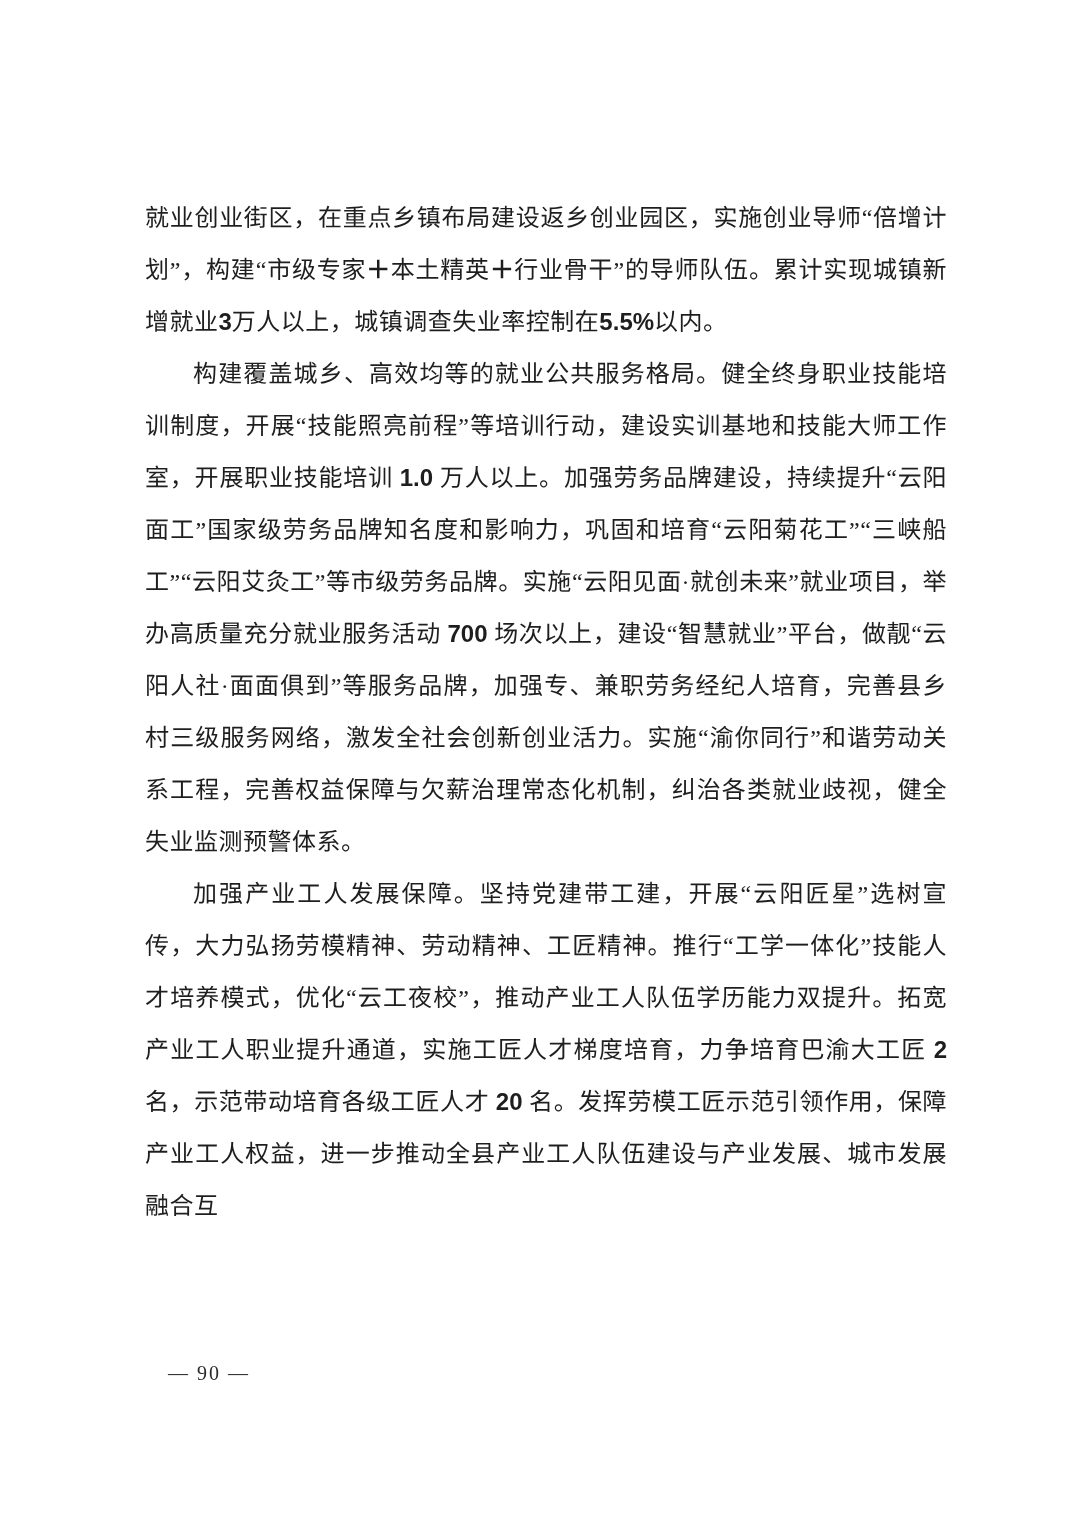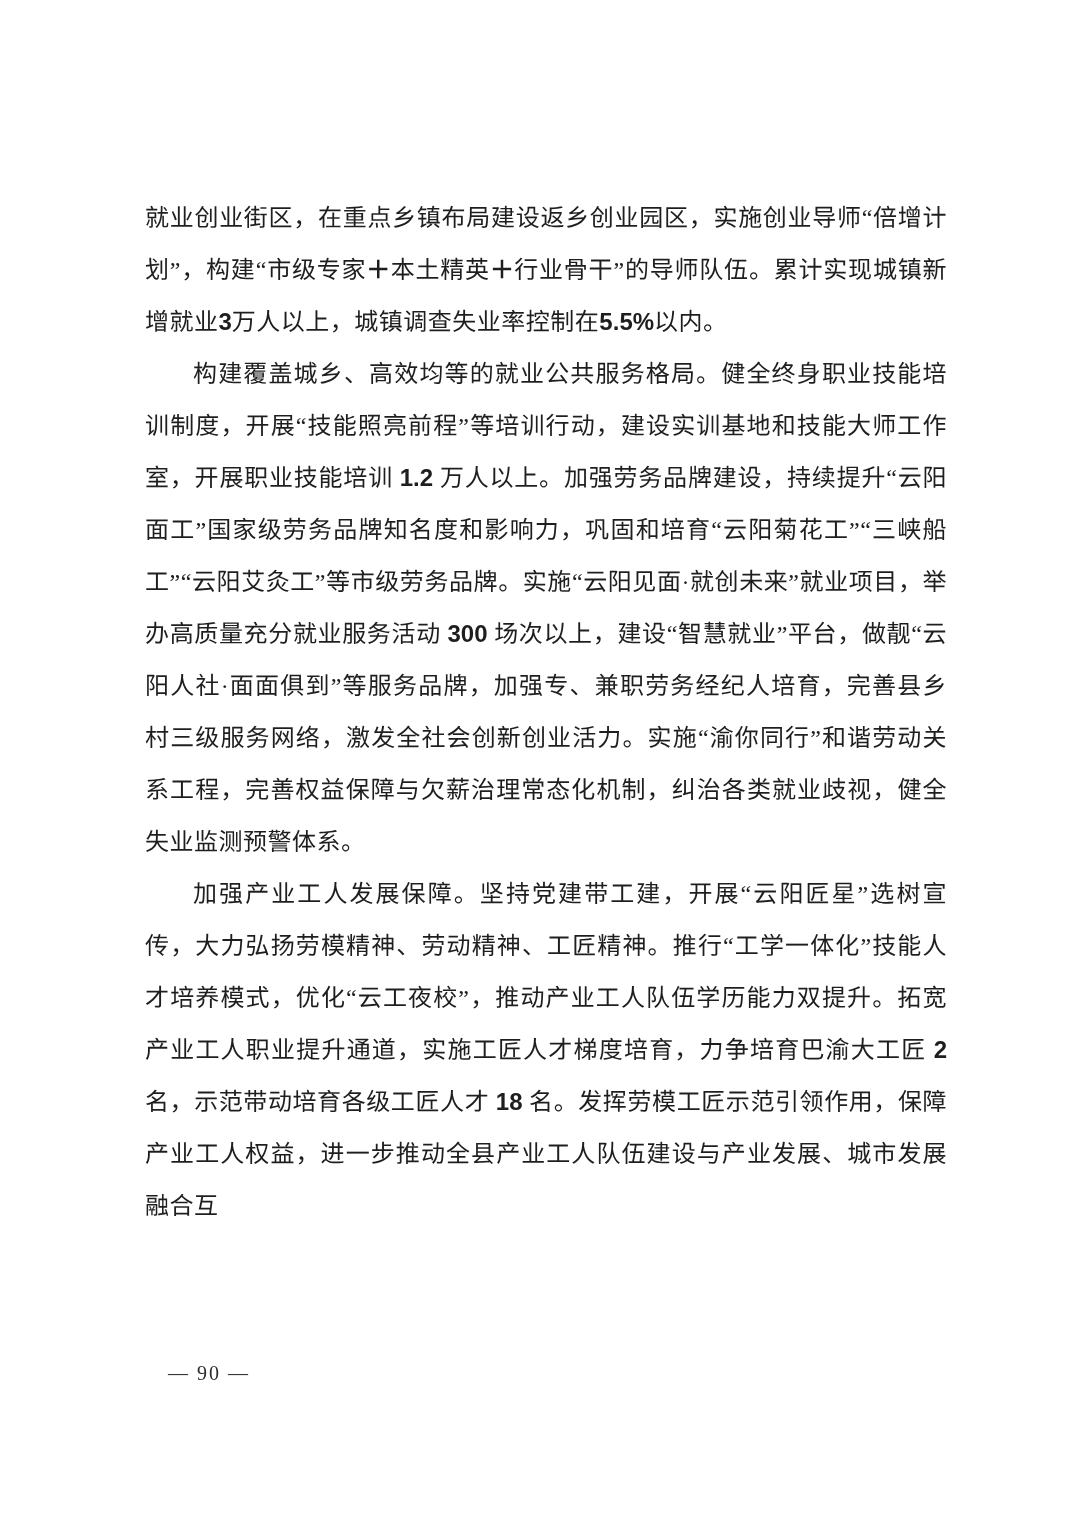--- a/index.html
+++ b/index.html
@@ -48,17 +48,17 @@
     line-height: 34px;
     letter-spacing: 2px;
     font-family: "Liberation Serif", "DejaVu Serif", serif;
   }
 </style>
 </head>
 <body>
 
 <div class="doc-body">
     <p class="para">就业创业街区，在重点乡镇布局建设返乡创业园区，实施创业导师“倍增计划”，构建“市级专家<span class="num">＋</span>本土精英<span class="num">＋</span>行业骨干”的导师队伍。累计实现城镇新增就业<span class="num">3</span>万人以上，城镇调查失业率控制在<span class="num">5.5%</span>以内。</p>
-    <p class="para indent">构建覆盖城乡、高效均等的就业公共服务格局。健全终身职业技能培训制度，开展“技能照亮前程”等培训行动，建设实训基地和技能大师工作室，开展职业技能培训 <span class="num">1.2</span> 万人以上。加强劳务品牌建设，持续提升“云阳面工”国家级劳务品牌知名度和影响力，巩固和培育“云阳菊花工”“三峡船工”“云阳艾灸工”等市级劳务品牌。实施“云阳见面·就创未来”就业项目，举办高质量充分就业服务活动 <span class="num">300</span> 场次以上，建设“智慧就业”平台，做靓“云阳人社·面面俱到”等服务品牌，加强专、兼职劳务经纪人培育，完善县乡村三级服务网络，激发全社会创新创业活力。实施“渝你同行”和谐劳动关系工程，完善权益保障与欠薪治理常态化机制，纠治各类就业歧视，健全失业监测预警体系。</p>
-    <p class="para indent">加强产业工人发展保障。坚持党建带工建，开展“云阳匠星”选树宣传，大力弘扬劳模精神、劳动精神、工匠精神。推行“工学一体化”技能人才培养模式，优化“云工夜校”，推动产业工人队伍学历能力双提升。拓宽产业工人职业提升通道，实施工匠人才梯度培育，力争培育巴渝大工匠 <span class="num">2</span> 名，示范带动培育各级工匠人才 <span class="num">18</span> 名。发挥劳模工匠示范引领作用，保障产业工人权益，进一步推动全县产业工人队伍建设与产业发展、城市发展融合互</p>
+    <p class="para indent">构建覆盖城乡、高效均等的就业公共服务格局。健全终身职业技能培训制度，开展“技能照亮前程”等培训行动，建设实训基地和技能大师工作室，开展职业技能培训 <span class="num">1.0</span> 万人以上。加强劳务品牌建设，持续提升“云阳面工”国家级劳务品牌知名度和影响力，巩固和培育“云阳菊花工”“三峡船工”“云阳艾灸工”等市级劳务品牌。实施“云阳见面·就创未来”就业项目，举办高质量充分就业服务活动 <span class="num">700</span> 场次以上，建设“智慧就业”平台，做靓“云阳人社·面面俱到”等服务品牌，加强专、兼职劳务经纪人培育，完善县乡村三级服务网络，激发全社会创新创业活力。实施“渝你同行”和谐劳动关系工程，完善权益保障与欠薪治理常态化机制，纠治各类就业歧视，健全失业监测预警体系。</p>
+    <p class="para indent">加强产业工人发展保障。坚持党建带工建，开展“云阳匠星”选树宣传，大力弘扬劳模精神、劳动精神、工匠精神。推行“工学一体化”技能人才培养模式，优化“云工夜校”，推动产业工人队伍学历能力双提升。拓宽产业工人职业提升通道，实施工匠人才梯度培育，力争培育巴渝大工匠 <span class="num">2</span> 名，示范带动培育各级工匠人才 <span class="num">20</span> 名。发挥劳模工匠示范引领作用，保障产业工人权益，进一步推动全县产业工人队伍建设与产业发展、城市发展融合互</p>
   </div>
 
 <div class="page-footer">— 90 —</div>
 
 </body></html>

